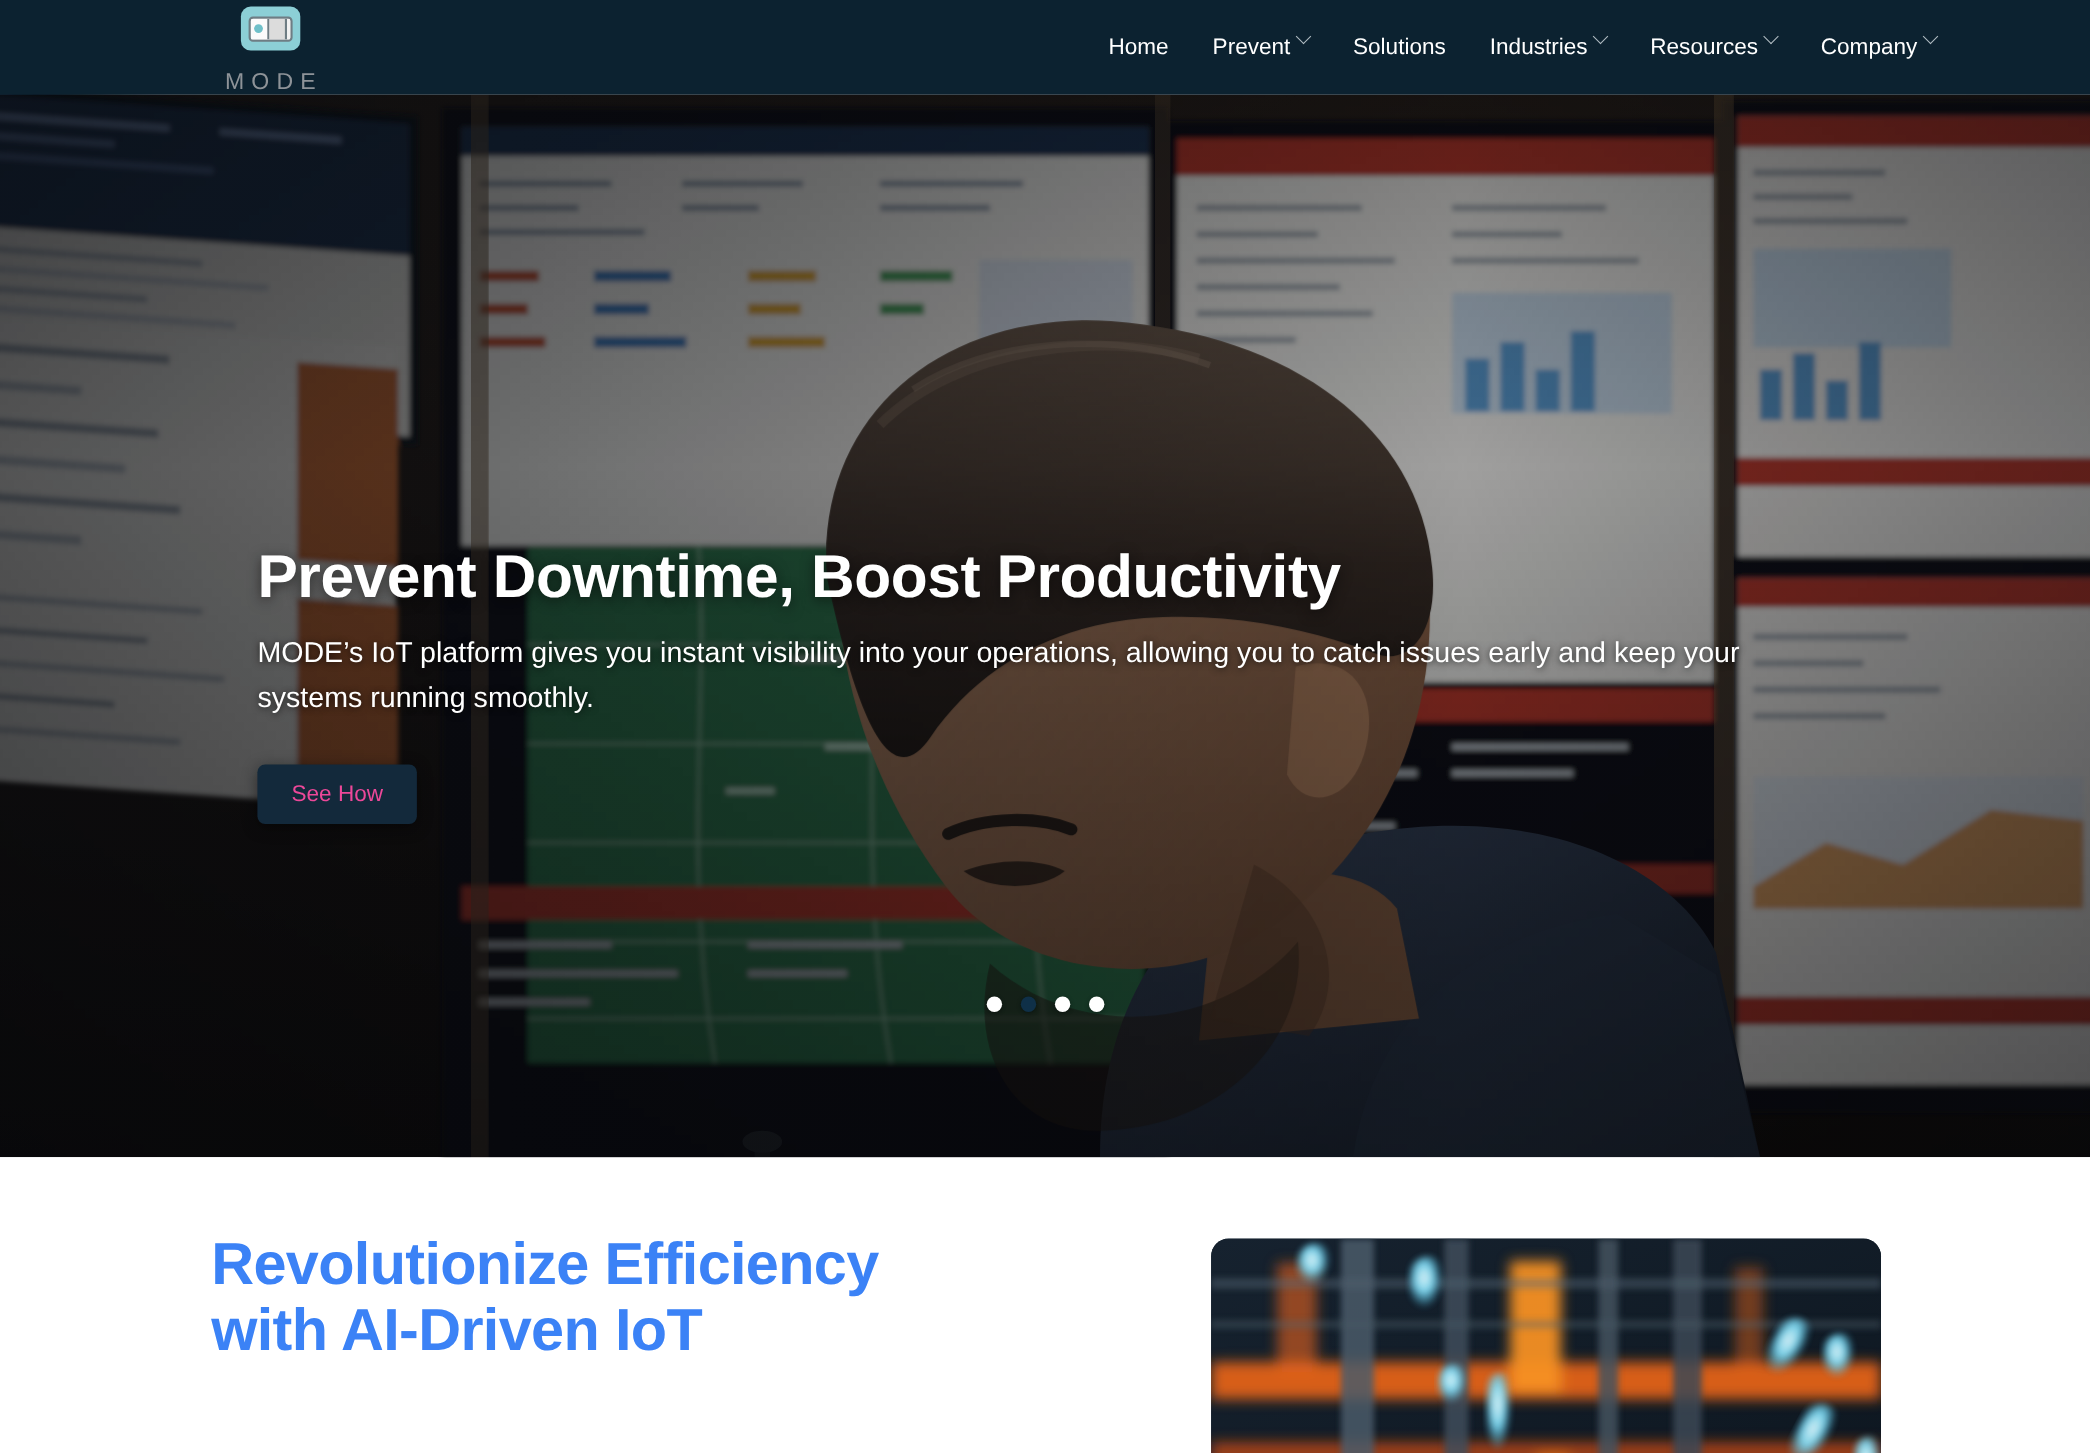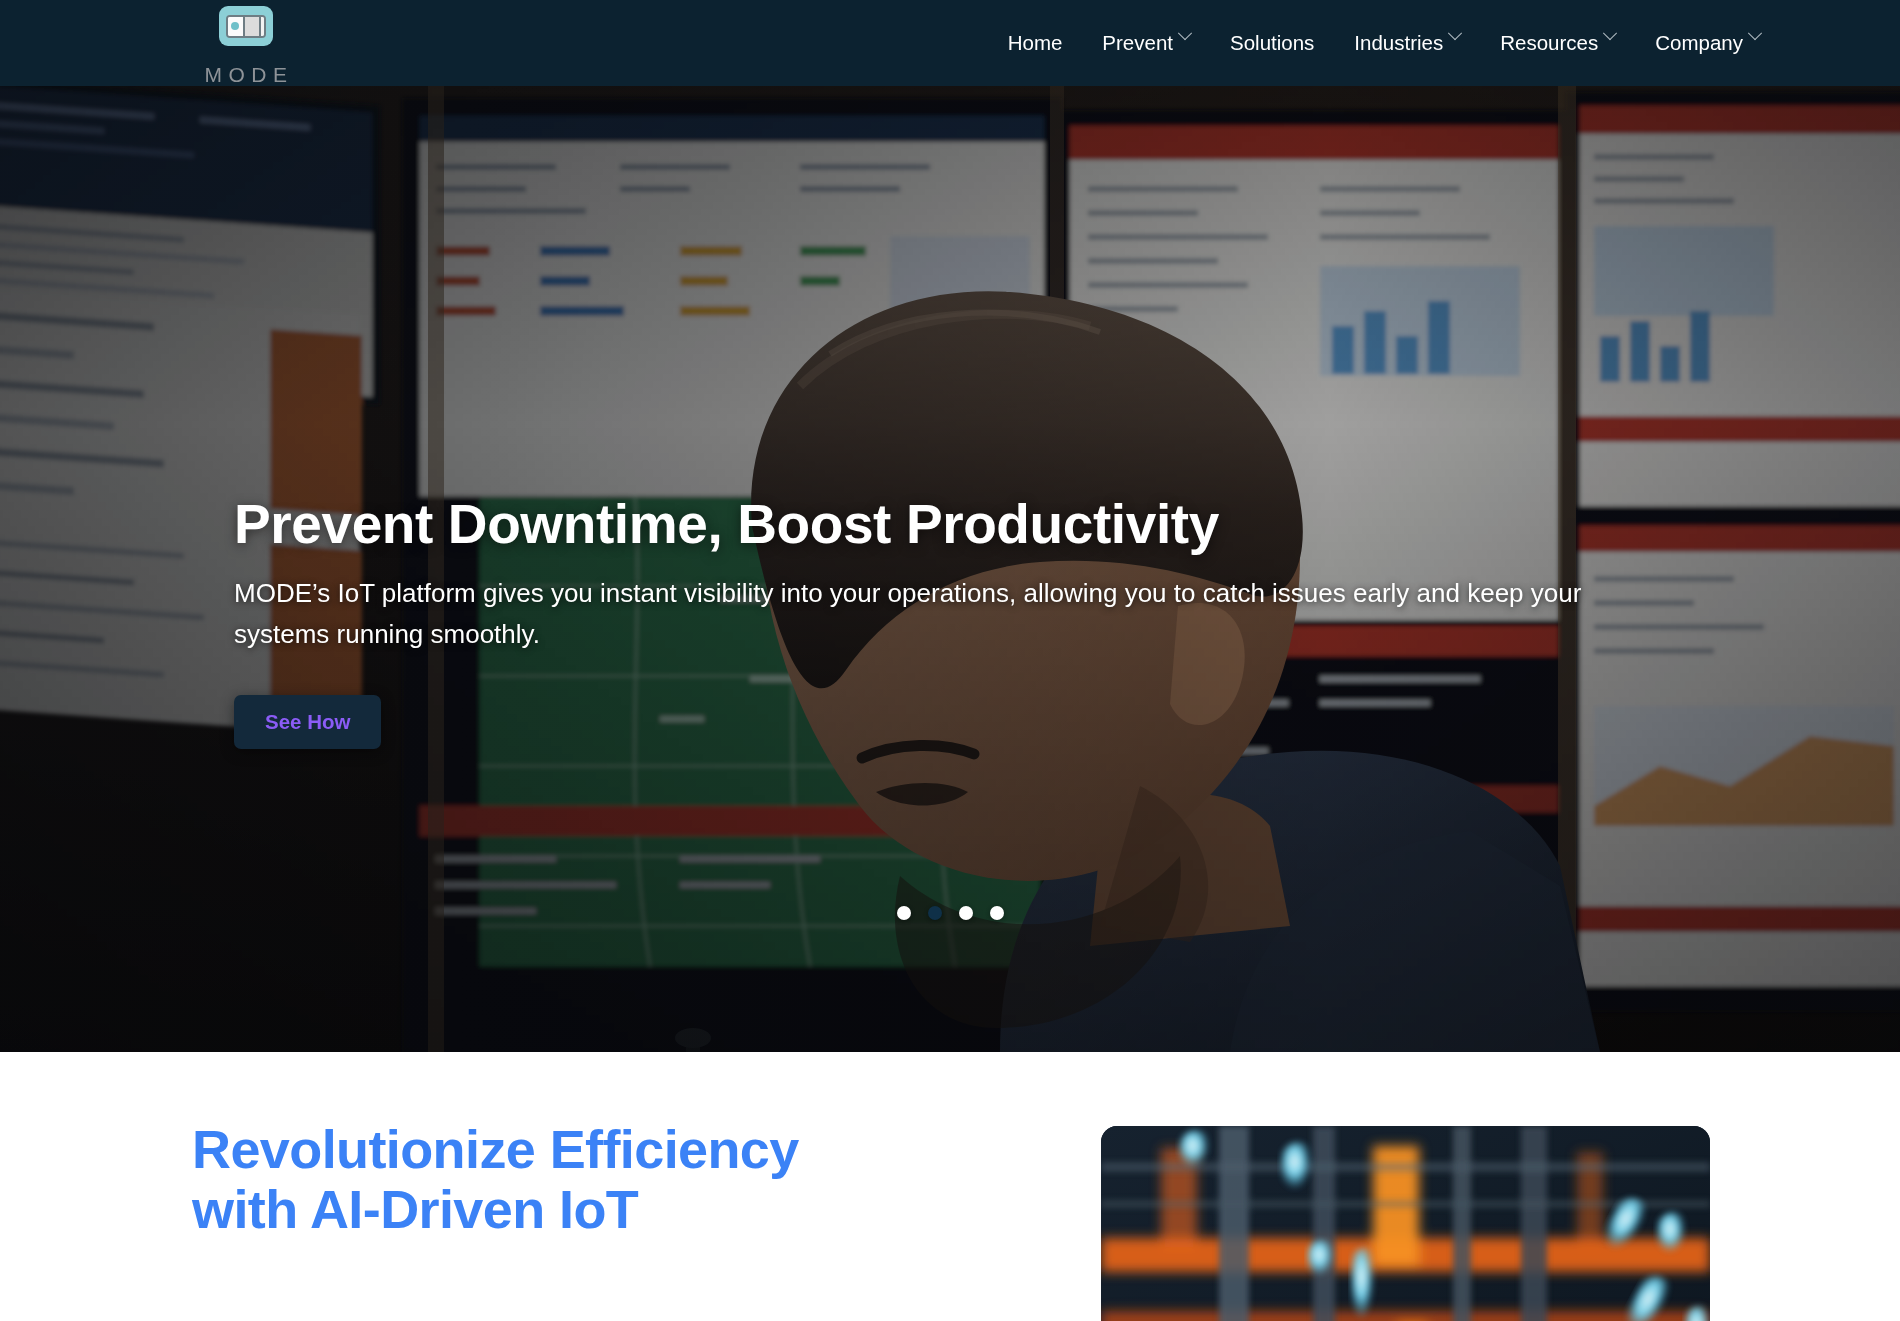--- a/index.html
+++ b/index.html
@@ -166,23 +166,23 @@
     font-weight: 400;
     line-height: 1.58;
     max-width: 1420px;
     text-shadow: 0 1px 7px rgba(0,0,0,.75);
   }
 
   .hero-btn {
     margin-top: 40px;
     display: inline-block;
     background: #13293b;
-    color: #8b5cf6;
+    color: #ec4899;
     font-size: 20.5px;
-    font-weight: 700;
+    font-weight: 400;
     padding: 15px 31px;
     border: none;
     border-radius: 7px;
     cursor: pointer;
     font-family: "Liberation Sans", sans-serif;
     box-shadow: 0 3px 14px rgba(0,0,0,.45);
   }
 
   .dots {
     position: absolute;

